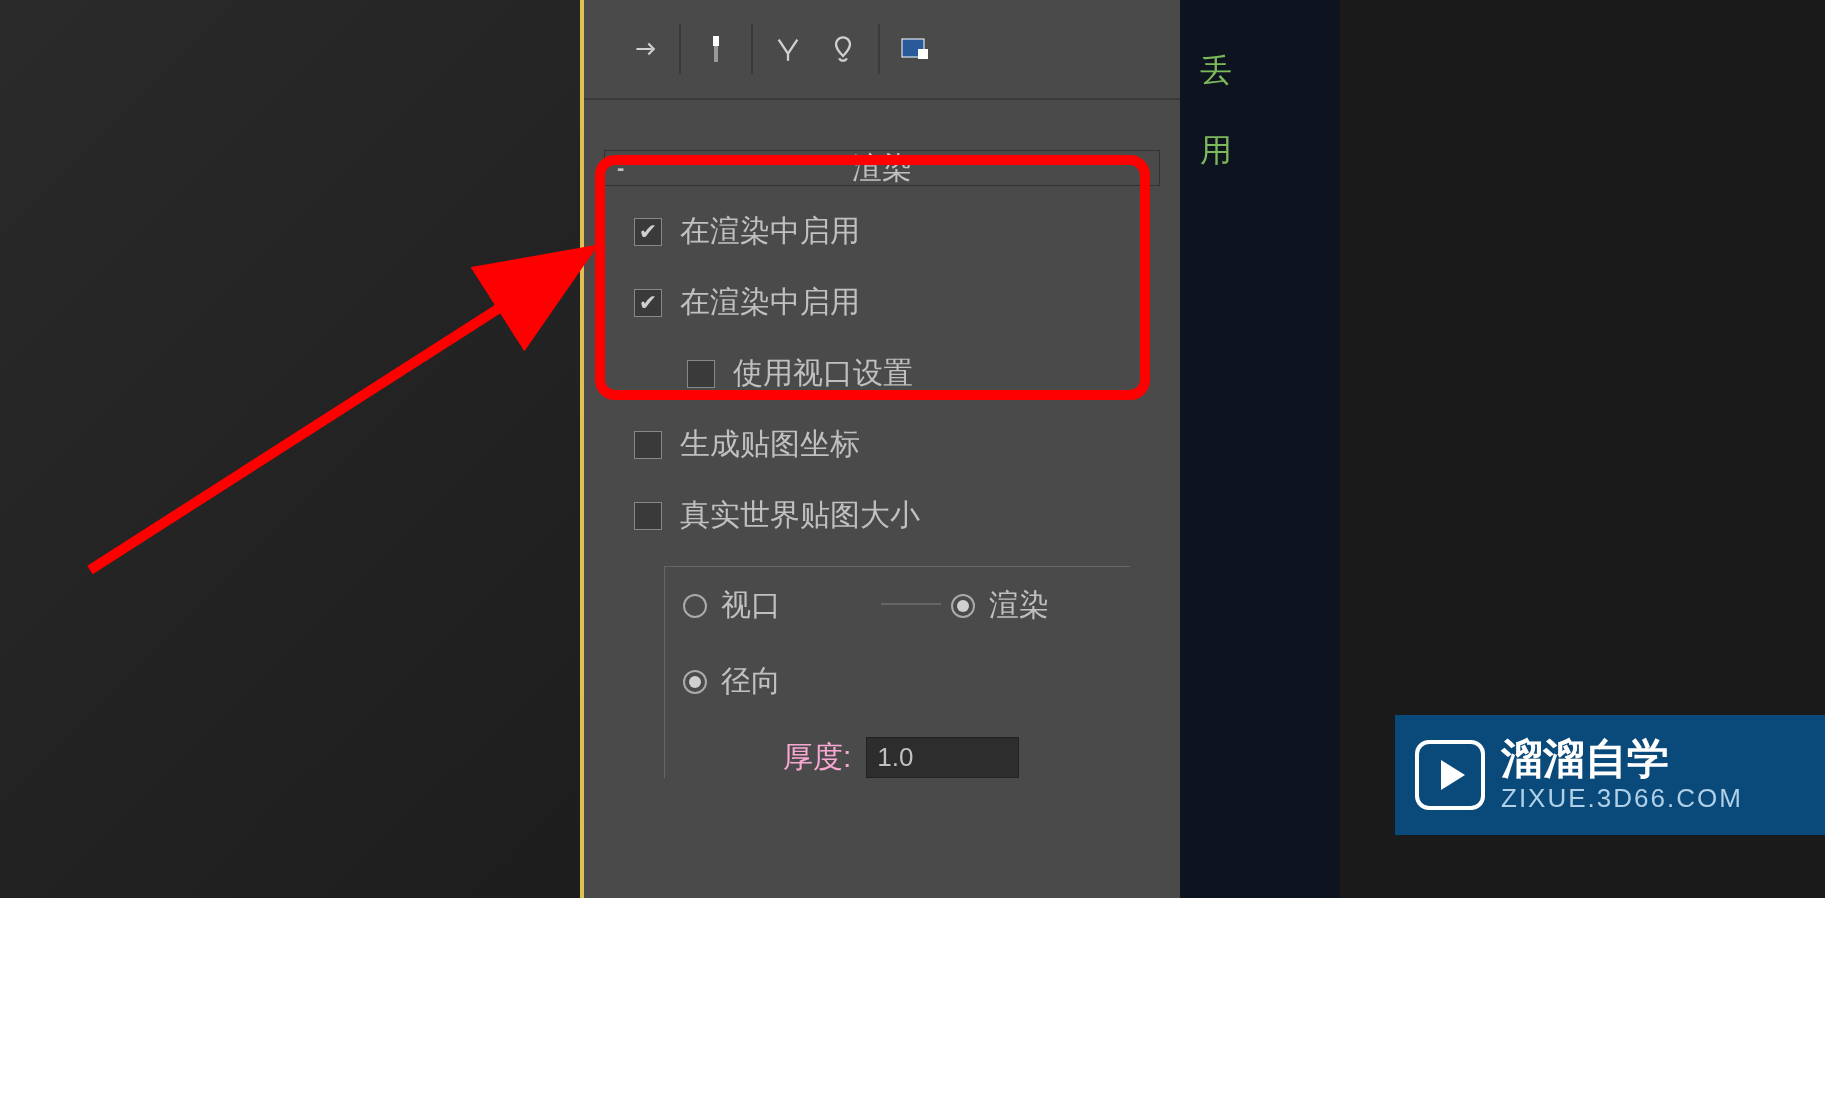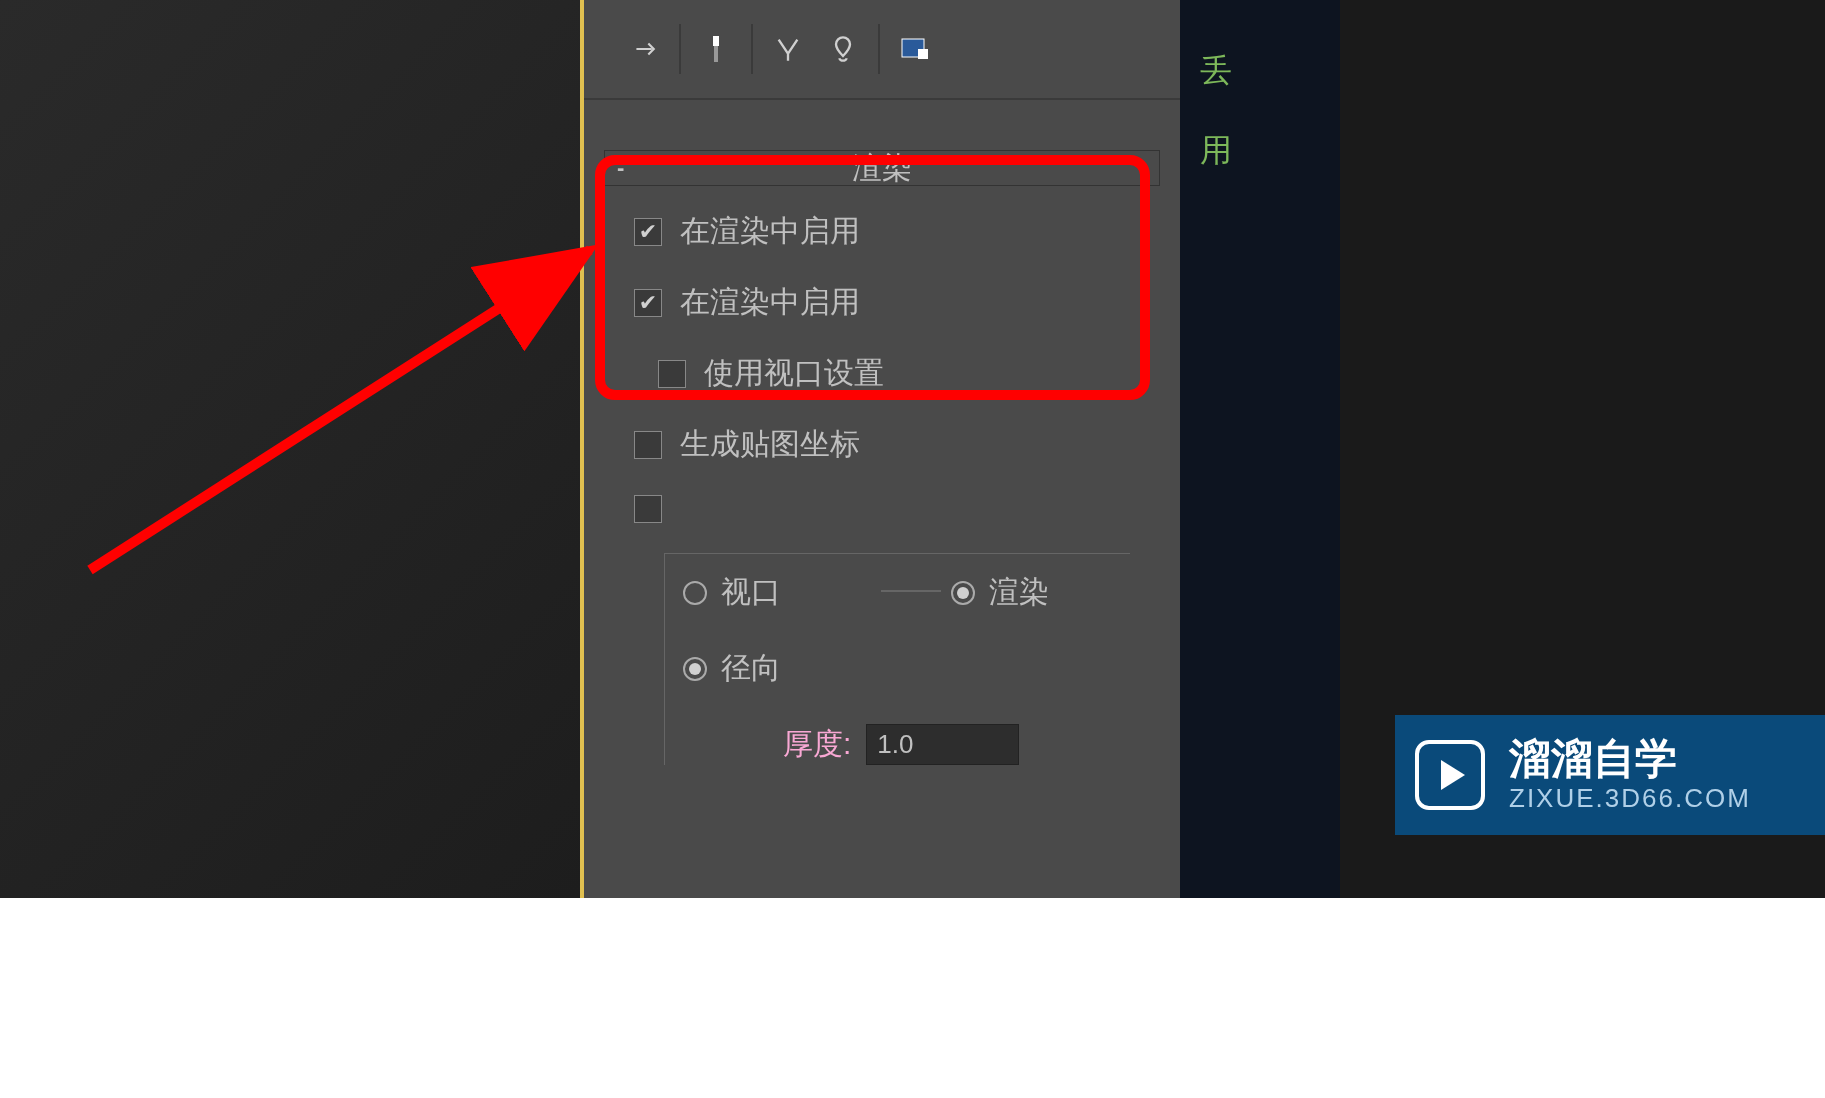--- a/index.html
+++ b/index.html
@@ -104,21 +104,21 @@
       padding: 25px 30px 20px 30px;
     }
     .checkbox-row {
       display: flex;
       align-items: center;
       margin-bottom: 30px;
       cursor: pointer;
       text-align: right;
     }
     .checkbox-row.indented {
-      margin-left: 24px;
+      margin-left: 53px;
     }
     .checkbox {
       width: 28px;
       height: 28px;
       border: 1px solid #888;
       background: #3a3a3a;
       margin-right: 18px;
       display: flex;
       align-items: center;
       justify-content: center;
@@ -225,21 +225,21 @@
     .watermark {
       position: absolute;
       right: 0;
       top: 715px;
       width: 430px;
       height: 120px;
       background: #0a4a7a;
       display: flex;
       align-items: center;
       padding: 0 20px;
-      gap: 24px;
+      gap: 16px;
       z-index: 200;
     }
     .watermark-logo {
       width: 70px;
       height: 70px;
       border: 4px solid #fff;
       border-radius: 14px;
       display: flex;
       align-items: center;
       justify-content: center;
@@ -340,20 +340,21 @@
         <span class="checkbox-label">使用视口设置</span>
       </div>
 
       <div class="checkbox-row">
         <div class="checkbox"></div>
         <span class="checkbox-label">生成贴图坐标</span>
       </div>
 
       <div class="checkbox-row">
         <div class="checkbox"></div>
+        <span class="checkbox-label">真实世界贴图大小</span>
       </div>
 
       <div class="radio-section">
         <div class="radio-row-top">
           <div class="radio-item">
             <div class="radio"></div>
             <span class="radio-label">视口</span>
           </div>
           <div class="radio-link-line"></div>
           <div class="radio-item" style="margin-left:-90px;">

